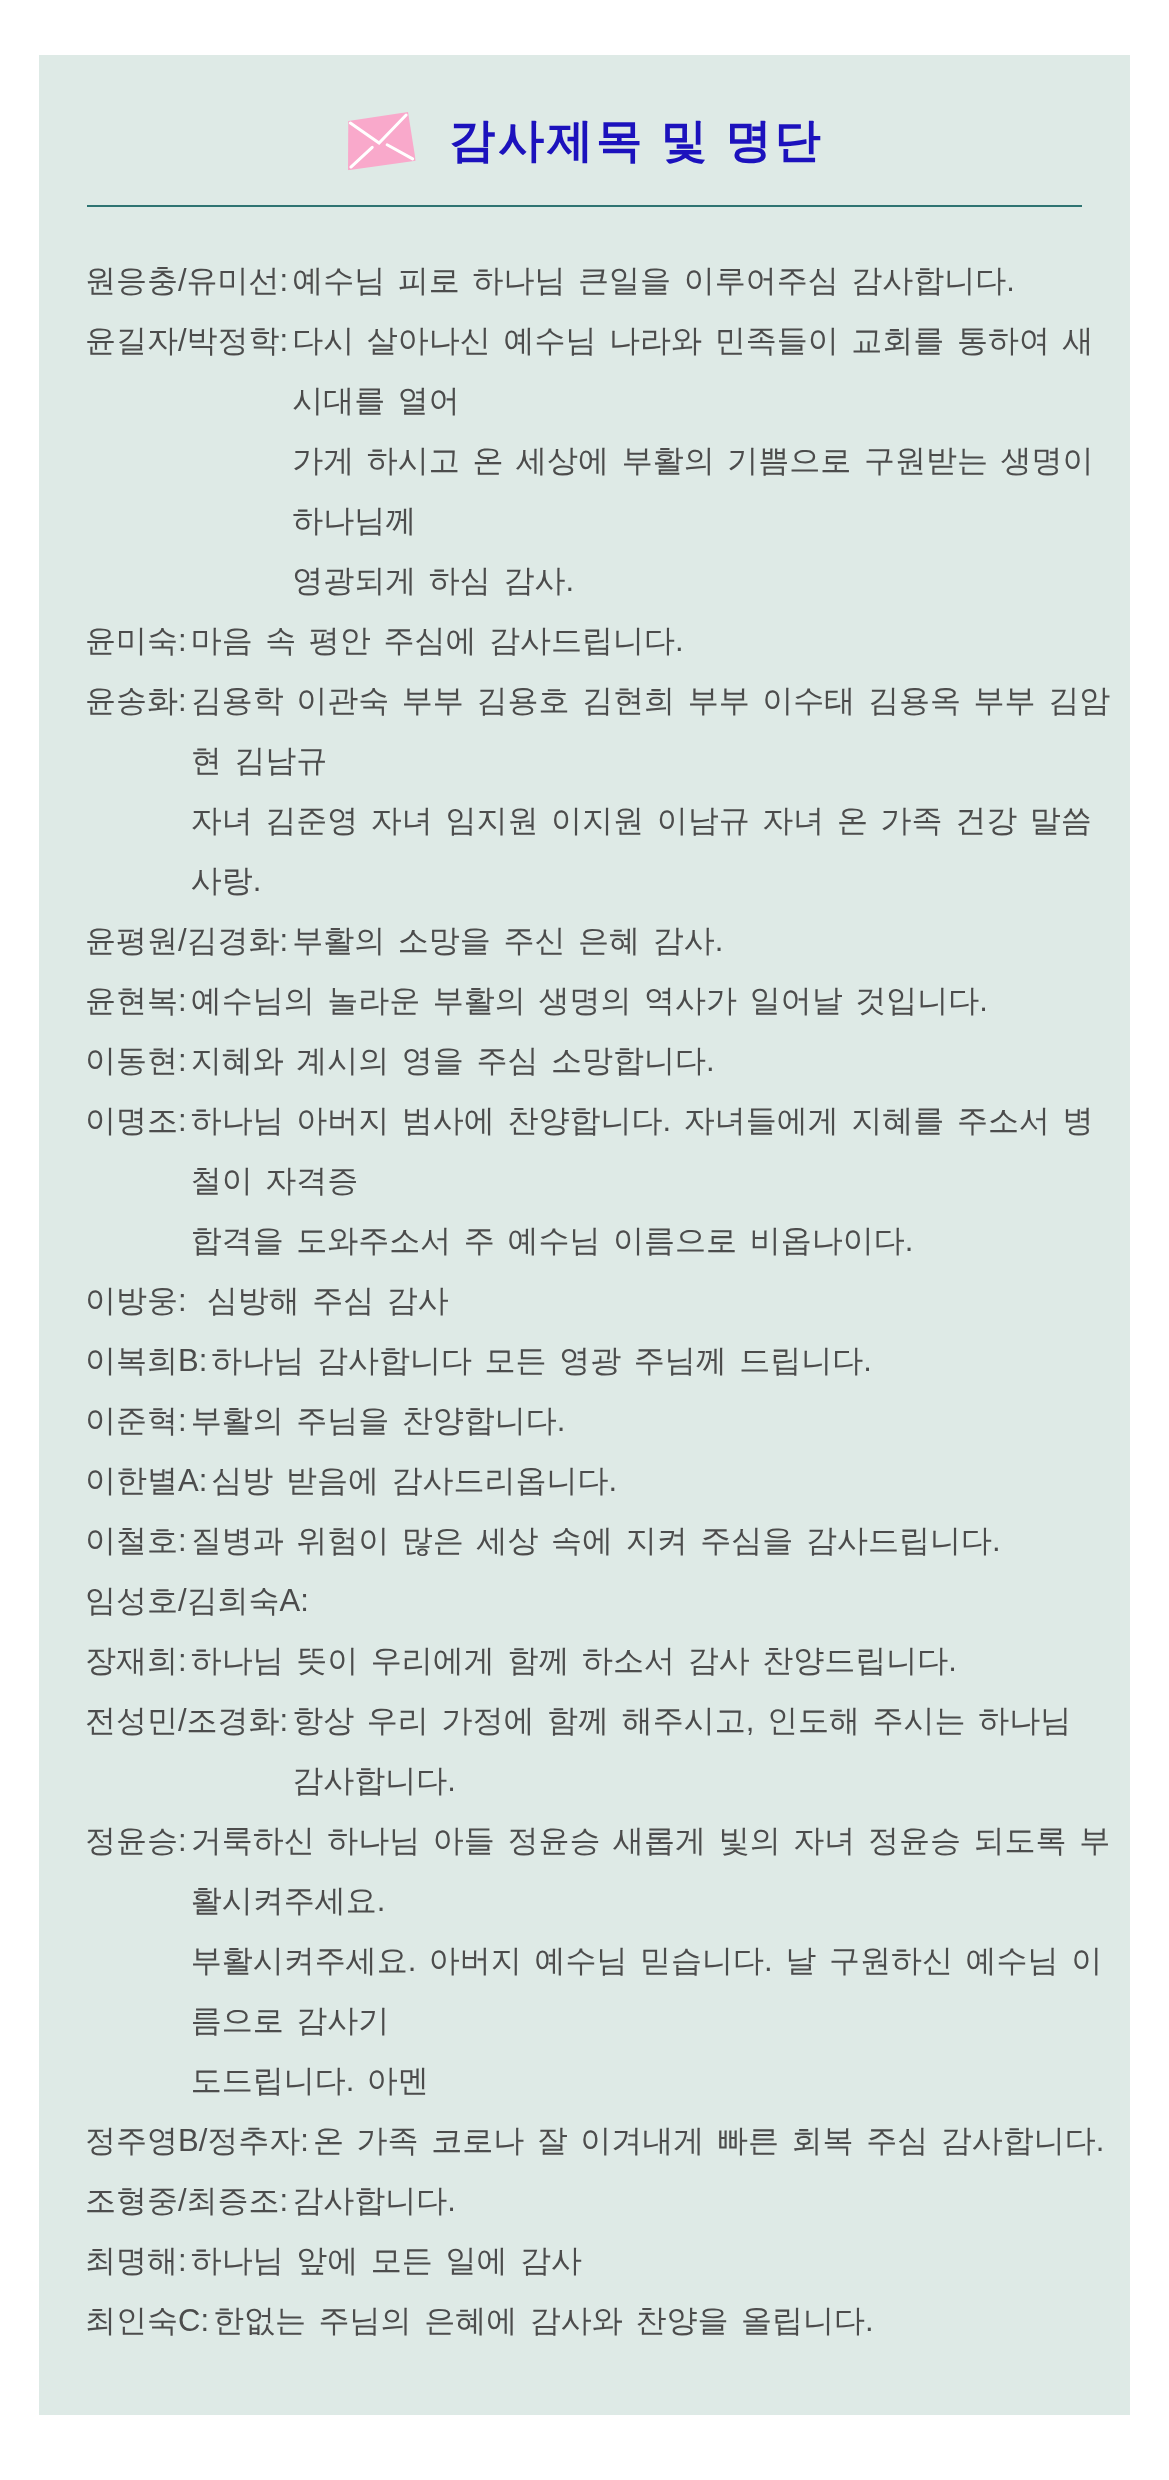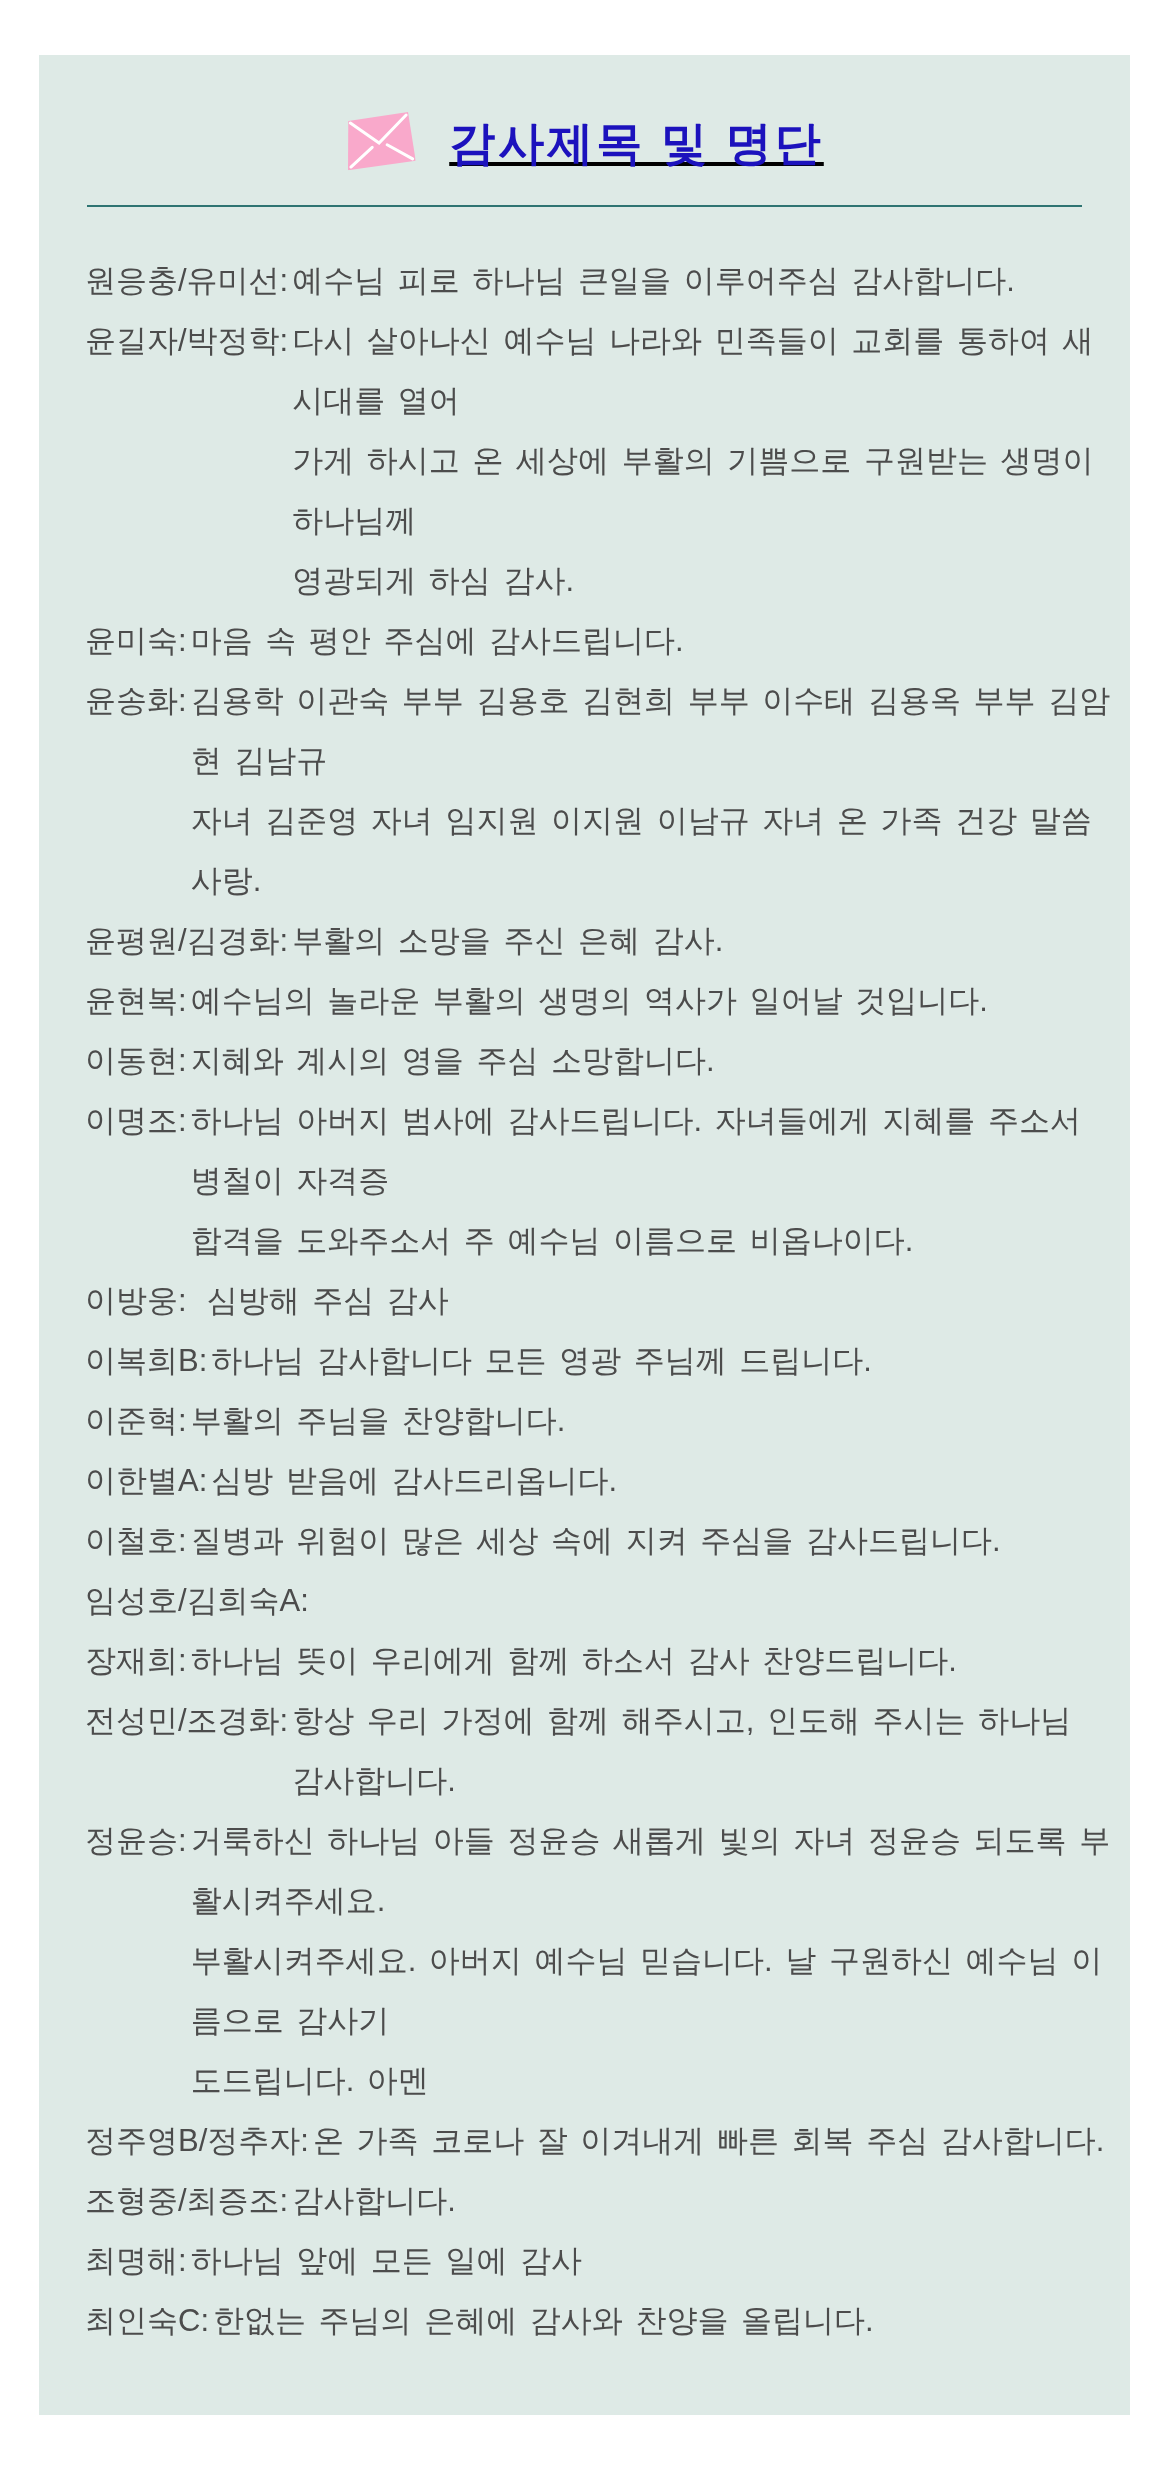--- a/index.html
+++ b/index.html
@@ -22,24 +22,23 @@
     left: 39px;
     top: 55px;
     width: 1091px;
     height: 2360px;
     background: #deeae6;
   }
   .header {
     margin-top: 58px;
     display: flex;
     justify-content: center;
-    align-items: flex-start;
+    align-items: center;
     gap: 34px;
     height: 56px;
-    text-decoration: underline;
   }
   .envelope {
     display: inline-block;
     width: 70px;
     height: 56px;
     transform: rotate(-2deg);
   }
   .title {
     margin: 0;
     font-size: 46px;
@@ -139,21 +138,21 @@
         </div>
         <div class="entry">
           <span class="entry-name">이동현:</span>
           <span class="entry-message">
             <span class="entry-line">지혜와 계시의 영을 주심 소망합니다.</span>
           </span>
         </div>
         <div class="entry">
           <span class="entry-name">이명조:</span>
           <span class="entry-message">
-            <span class="entry-line">하나님 아버지 범사에 감사드립니다. 자녀들에게 지혜를 주소서 병철이 자격증</span>
+            <span class="entry-line">하나님 아버지 범사에 찬양합니다. 자녀들에게 지혜를 주소서 병철이 자격증</span>
             <span class="entry-line">합격을 도와주소서 주 예수님 이름으로 비옵나이다.</span>
           </span>
         </div>
         <div class="entry tight">
           <span class="entry-name">이방웅:</span>
           <span class="entry-message">
             <span class="entry-line">심방해 주심 감사</span>
           </span>
         </div>
         <div class="entry">

